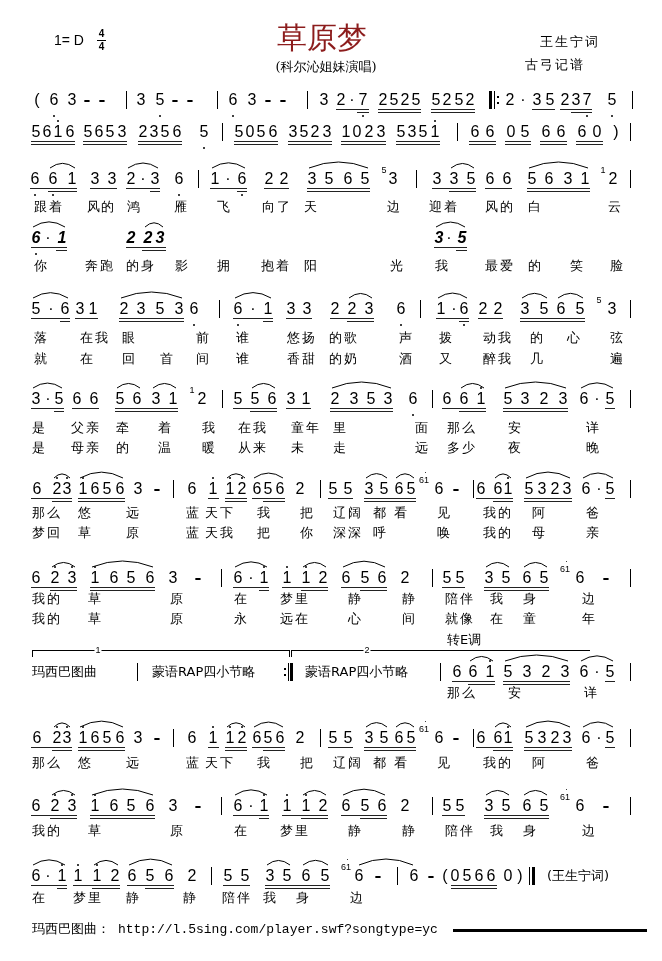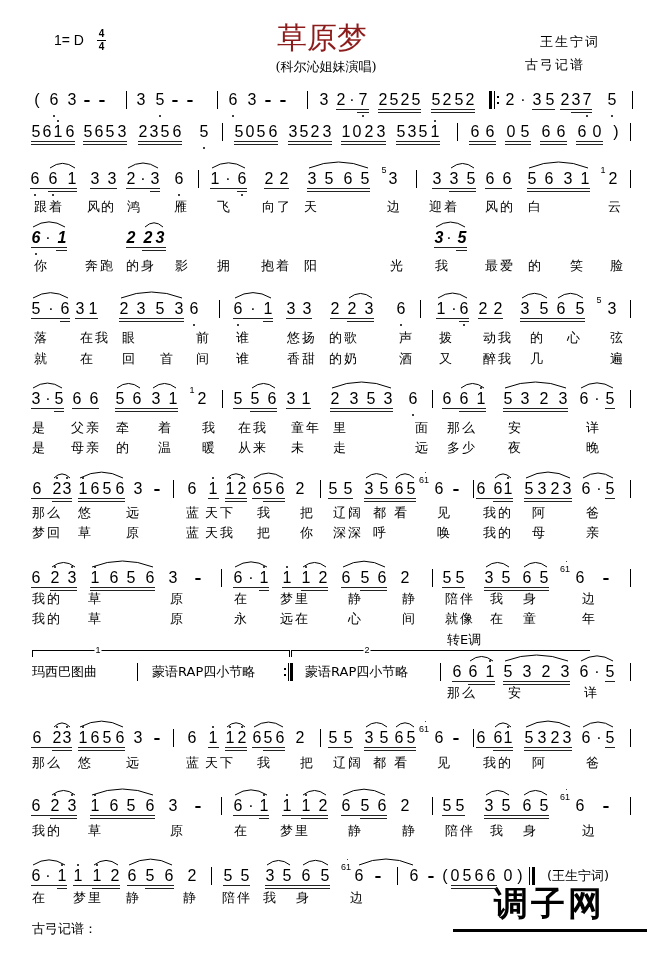--- a/index.html
+++ b/index.html
@@ -58,23 +58,23 @@
     <div class="ts-line"></div>
     <div>4</div>
   </div>
   <div id="subtitle" class="hdr">(科尔沁姐妹演唱)</div>
   <div id="title" class="hdr" style="color: rgb(140, 28, 28);">草原梦</div>
   <div id="lyricist" class="hdr">王生宁词</div>
   <div id="composer" class="hdr">古弓记谱</div>
 
   <div id="keychange" class="hdr">转E调</div>
 
-  <div id="audio-label" class="hdr">古弓记谱：</div>
+  <div id="audio-label" class="hdr">玛西巴图曲：</div>
+  <div id="audio-url" class="hdr">http://l.5sing.com/player.swf?songtype=yc</div>
 
-  <div id="wm-cn" class="hdr">调子网</div>
   <div id="wm-bar" class="hdr"></div>
 <div class="row" style="top: 100px;">
       <div class="beam l1" style="left: 336px; width: 33px;"></div>
       <div class="beam l2" style="left: 357px; width: 12px;"></div>
       <div class="beam l1" style="left: 378px; width: 43px;"></div>
       <div class="beam l2" style="left: 378px; width: 43px;"></div>
       <div class="beam l1" style="left: 431px; width: 44px;"></div>
       <div class="beam l2" style="left: 431px; width: 44px;"></div>
       <div class="beam l1" style="left: 532px; width: 23px;"></div>
       <div class="beam l1" style="left: 560px; width: 32px;"></div>

